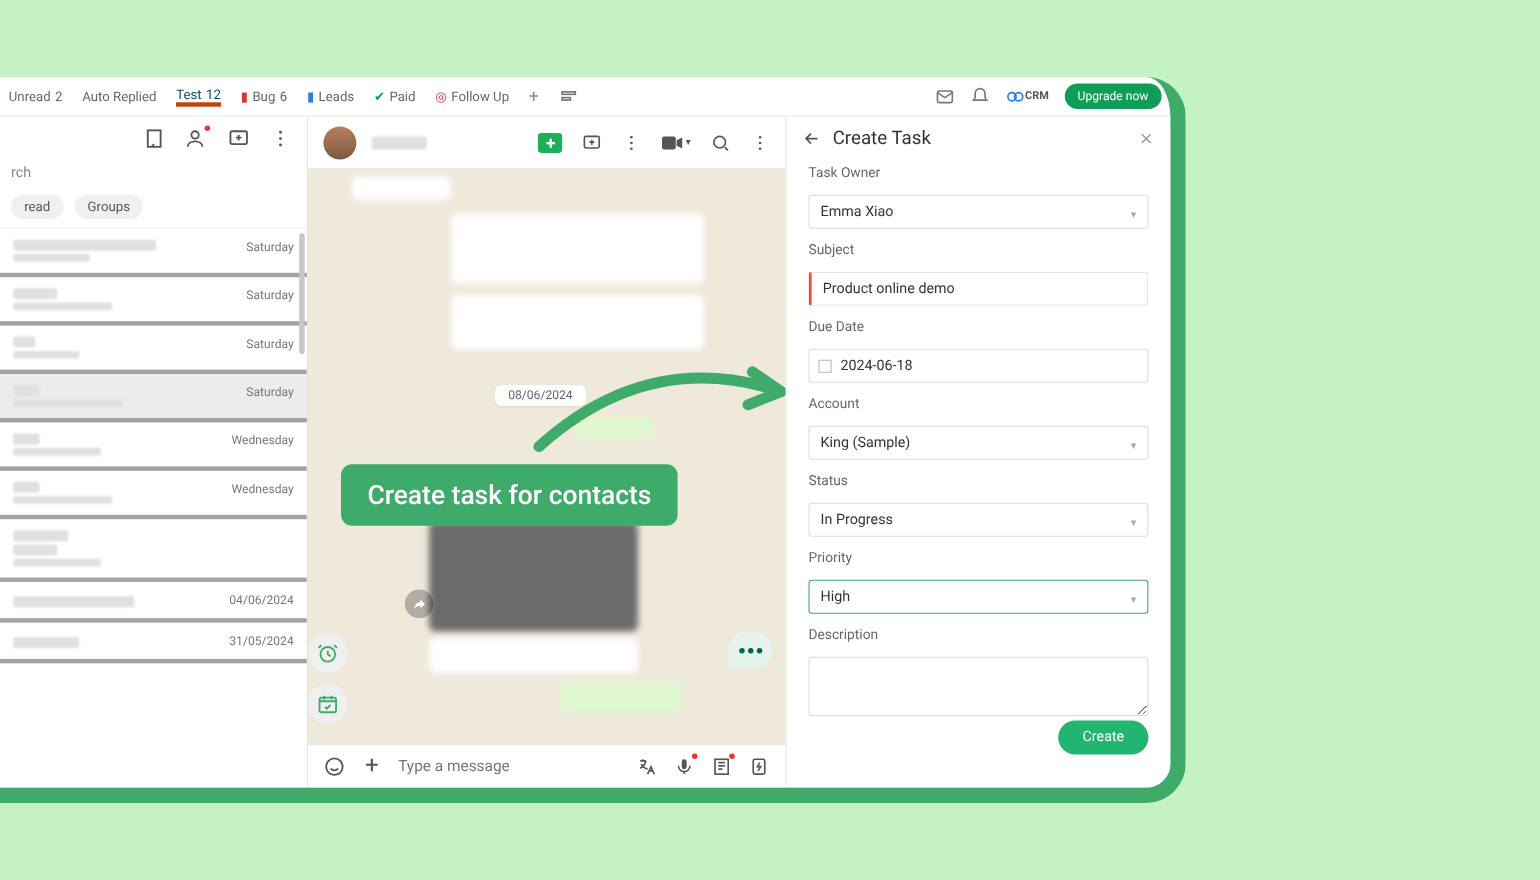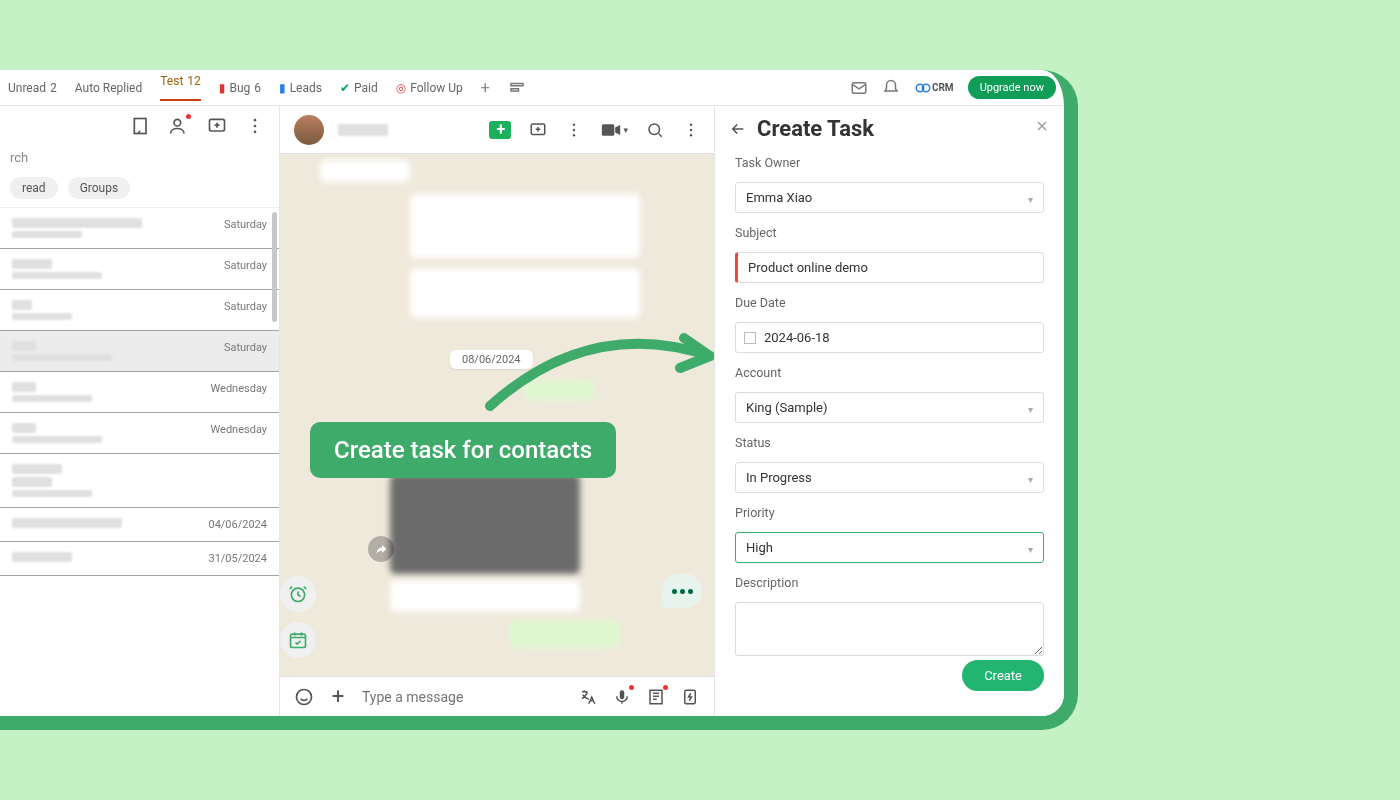--- a/index.html
+++ b/index.html
@@ -1,33 +1,33 @@
 <!DOCTYPE html>
 <html><head>
 <meta charset="utf-8">
 <style>
 *{box-sizing:border-box;margin:0;padding:0;font-family:-apple-system,BlinkMacSystemFont,"Segoe UI",Roboto,sans-serif}
 body{background:#c4f2c4;width:1400px;height:800px;overflow:hidden;position:relative}
 .frame{position:absolute;left:0;top:70px;width:1078px;height:660px;background:#fff;border-radius:0 36px 36px 0;border-right:14px solid #3fab6b;border-bottom:14px solid #3fab6b;overflow:hidden}
 .topbar{height:36px;display:flex;align-items:center;gap:18px;padding:0 8px;font-size:12px;color:#666;border-bottom:1px solid #e5e5e5}
 .tb-item{display:flex;align-items:center;gap:4px;cursor:pointer;white-space:nowrap}
-.tb-item.active{color:#a16207;border-bottom:2px solid #c2410c;padding-bottom:11px}
+.tb-item.active{color:#0c4a6e;border-bottom:4px solid #c2410c;padding-bottom:0}
 .tb-right{margin-left:auto;display:flex;align-items:center;gap:14px}
 .tb-ico{width:18px;height:18px;color:#777}
 .crm-label{font-size:10px;font-weight:700;color:#555}
 .upgrade{background:#0f9d58;color:#fff;font-size:11px;padding:5px 12px;border-radius:14px;border:none;cursor:pointer}
 .main{display:flex;height:calc(100% - 36px)}
 .left{width:280px;border-right:1px solid #e5e5e5;display:flex;flex-direction:column;background:#fff}
 .left-actions{display:flex;justify-content:flex-end;gap:18px;padding:10px 14px}
 .la-ico{width:20px;height:20px;color:#555;cursor:pointer;position:relative}
 .search-box{margin:0 0 8px 0;font-size:13px;color:#888;padding:4px 0 4px 10px}
 .pills{display:flex;gap:10px;padding:0 10px 8px}
 .pill{font-size:12px;padding:4px 12px;border-radius:14px;background:#f0f0f0;color:#555;cursor:pointer}
 .convlist{overflow-y:hidden;flex:1;border-top:1px solid #eee;position:relative}
-.conv{display:flex;align-items:flex-start;padding:10px 12px;border-bottom:1px solid #a3a3a3;cursor:pointer}
+.conv{display:flex;align-items:flex-end;padding:10px 12px;border-bottom:4px solid #a3a3a3;cursor:pointer}
 .conv.selected{background:#ececec}
 .conv-text{flex:1;display:flex;flex-direction:column;gap:3px}
 .gray-bar{height:10px;background:#e0e0e0;border-radius:2px;filter:blur(1px)}
 .conv-date{font-size:11px;color:#777;align-self:flex-start}
 .scroll-handle{position:absolute;right:2px;top:4px;width:5px;height:110px;background:#c7c7c7;border-radius:3px}
 
 .center{flex:1;display:flex;flex-direction:column;background:#efe9dc;position:relative}
 .center-header{height:48px;background:#fff;display:flex;align-items:center;padding:0 14px;gap:14px;border-bottom:1px solid #e0e0e0}
 .avatar{width:30px;height:30px;border-radius:50%;background:linear-gradient(#b97f5f,#7a5a40)}
 .center-title .gray-bar{width:50px;height:12px}
@@ -47,21 +47,21 @@
 .bot-bubble{position:absolute;right:12px;top:420px;width:40px;height:34px;border-radius:18px 18px 18px 4px;background:#e6f4ed;display:flex;align-items:center;justify-content:center}
 .bot-dots{display:flex;gap:3px}
 .bot-dots span{width:5px;height:5px;border-radius:50%;background:#064}
 .compose{height:40px;background:#fff;display:flex;align-items:center;gap:14px;padding:0 14px;border-top:1px solid #e0e0e0}
 .comp-ico{width:20px;height:20px;border-radius:50%;display:flex;align-items:center;justify-content:center;color:#555;cursor:pointer}
 .compose input{flex:1;border:none;font-size:14px;color:#ef4444;outline:none}
 .red-dot{width:5px;height:5px;background:#e33;border-radius:50%;position:absolute;top:-2px;right:-2px}
 
 .right{width:350px;background:#fff;border-left:1px solid #e5e5e5;display:flex;flex-direction:column;padding:0 0 14px 0}
 .r-head{display:flex;align-items:center;gap:10px;padding:10px 14px;position:relative}
-.r-head h2{font-size:22px;font-weight:700;color:#333}
+.r-head h2{font-size:17px;font-weight:400;color:#333}
 .r-close{position:absolute;right:14px;top:12px;width:16px;height:16px;color:#999;cursor:pointer}
 .form{padding:4px 20px 0;display:flex;flex-direction:column;gap:12px;font-size:13px;color:#555;overflow-y:auto}
 .form label{font-size:12.5px;color:#666}
 .fld{border:1px solid #dcdcdc;border-radius:3px;padding:7px 10px;font-size:13px;color:#333;background:#fff;position:relative}
 .fld.req{border-left:3px solid #e74c3c}
 .fld.hl{border:1px solid #3fab6b}
 .fld .chev{position:absolute;right:10px;top:11px;color:#aaa;font-size:10px}
 .fld .cal{position:absolute;left:8px;top:9px;width:12px;height:12px;border:1px solid #bbb}
 .fld.withcal{padding-left:28px}
 textarea.fld{height:54px;resize:both;font-family:inherit}

